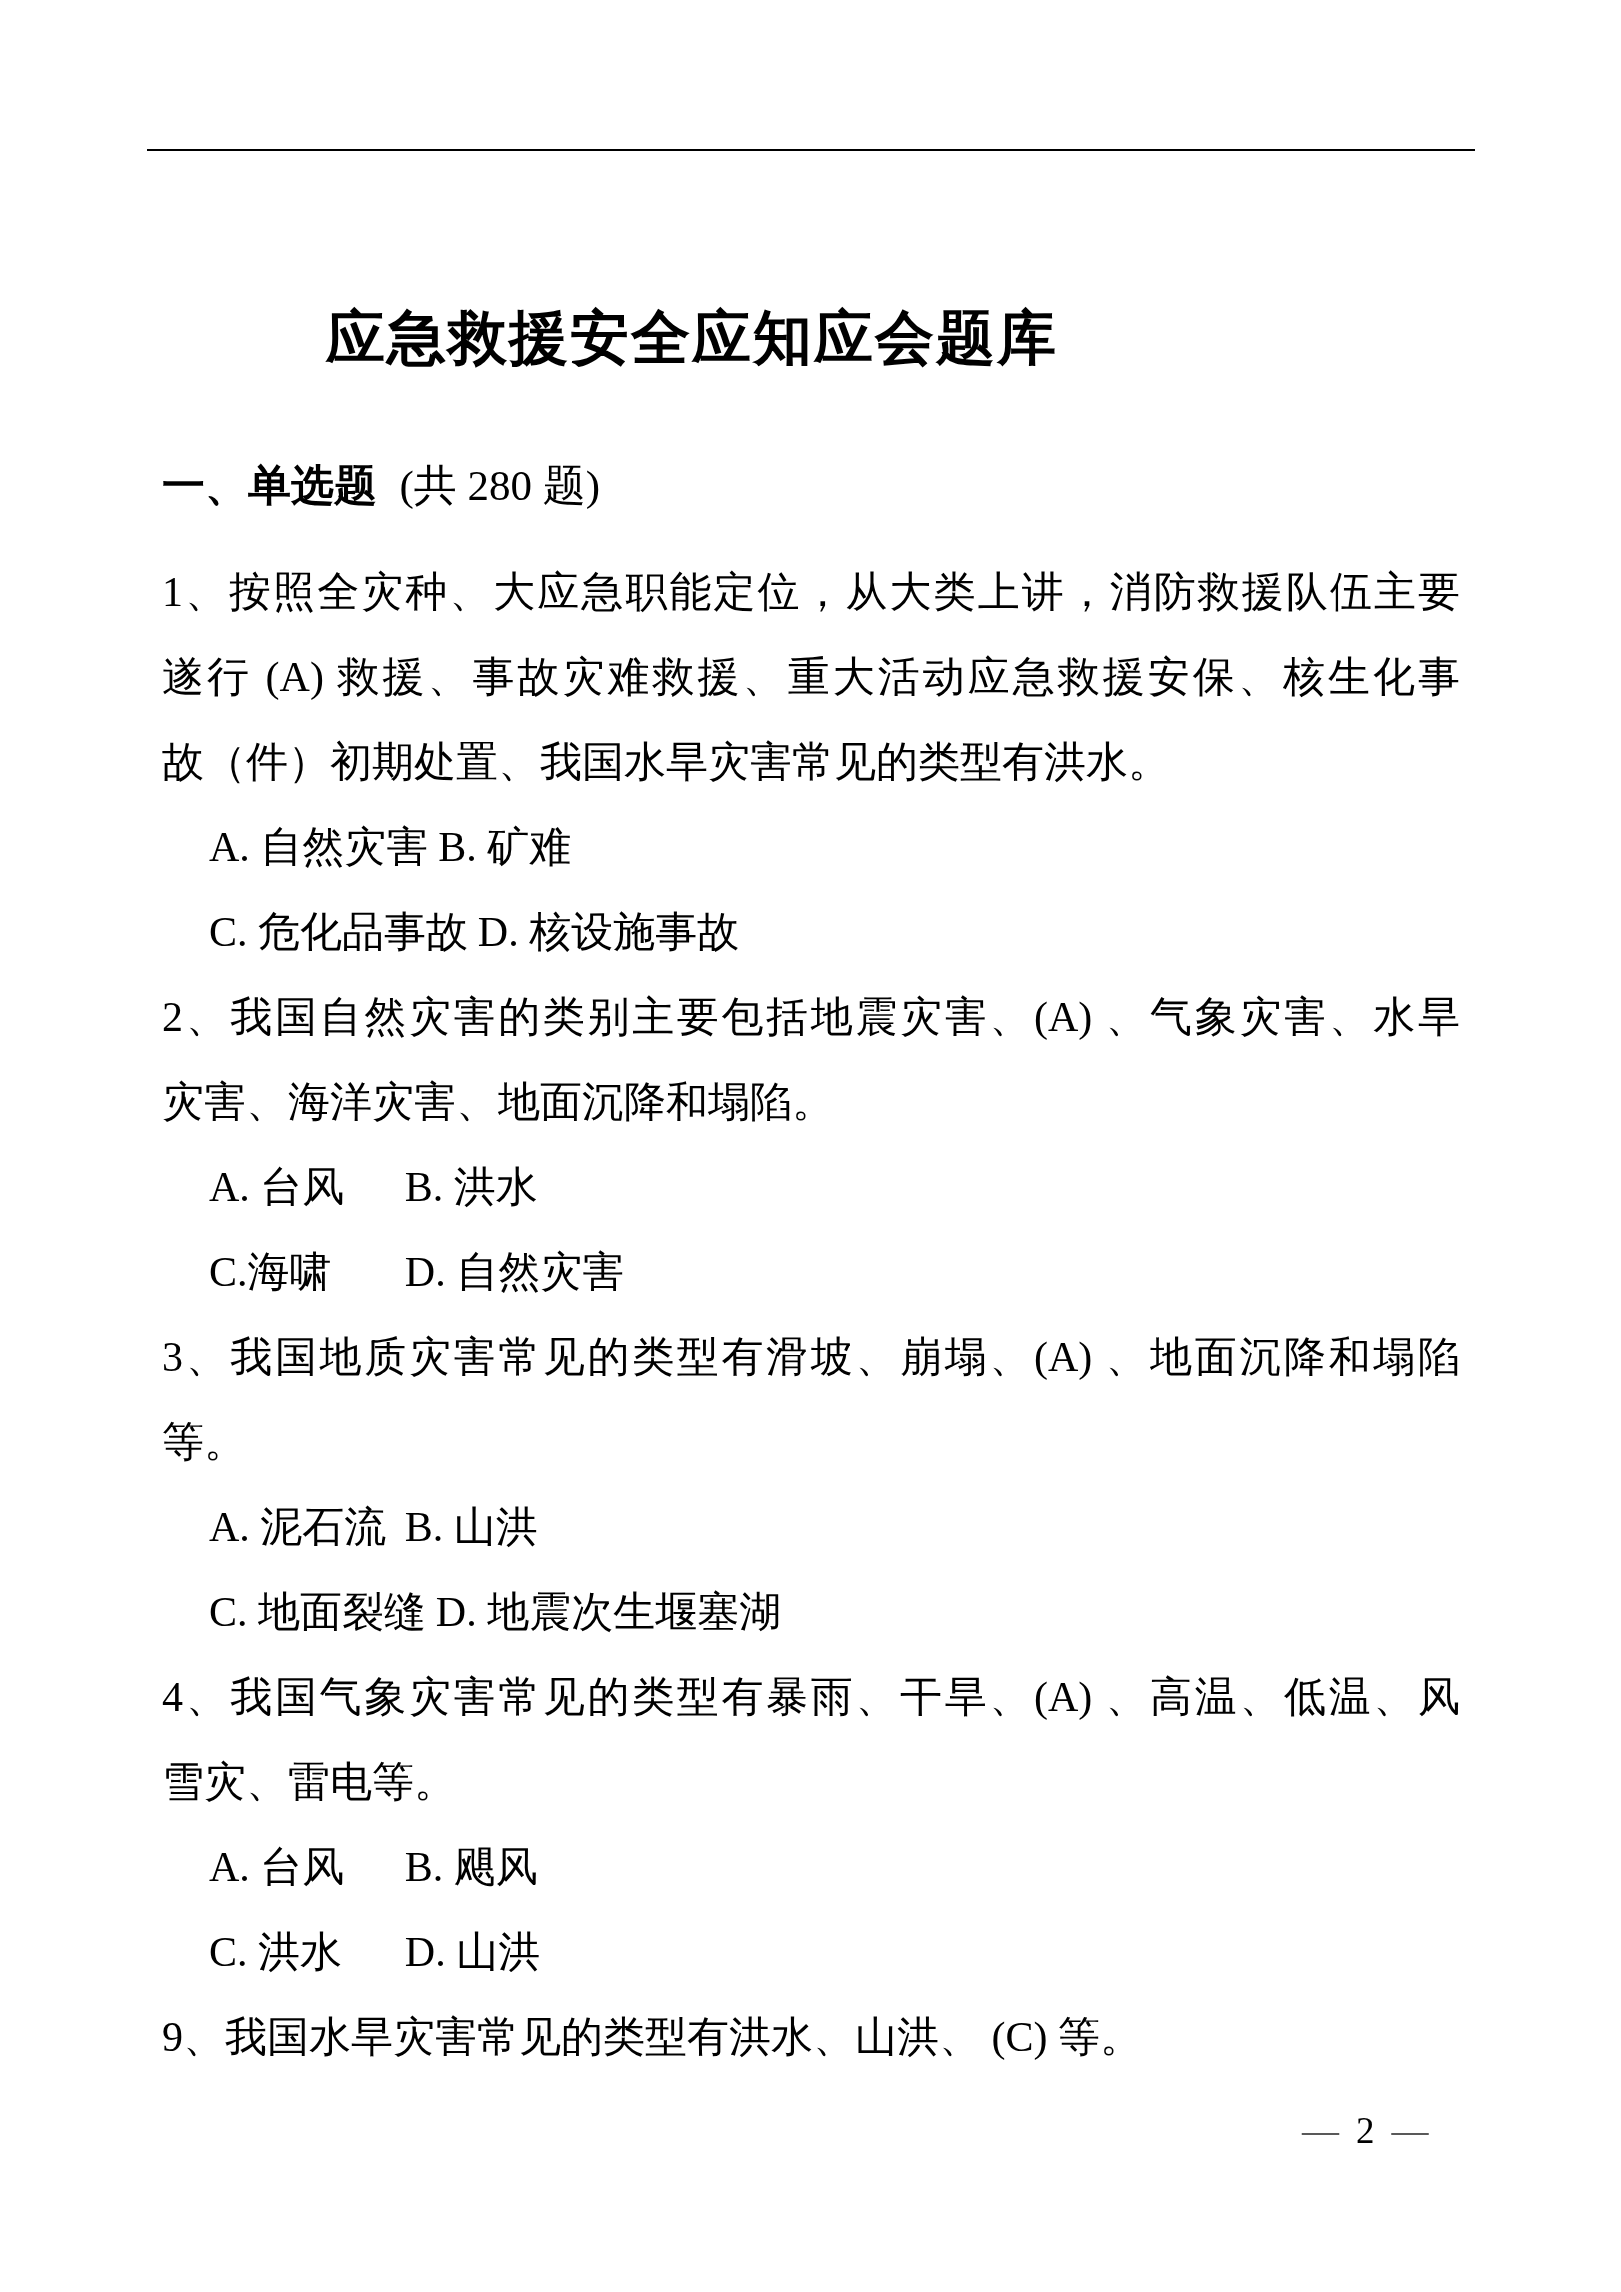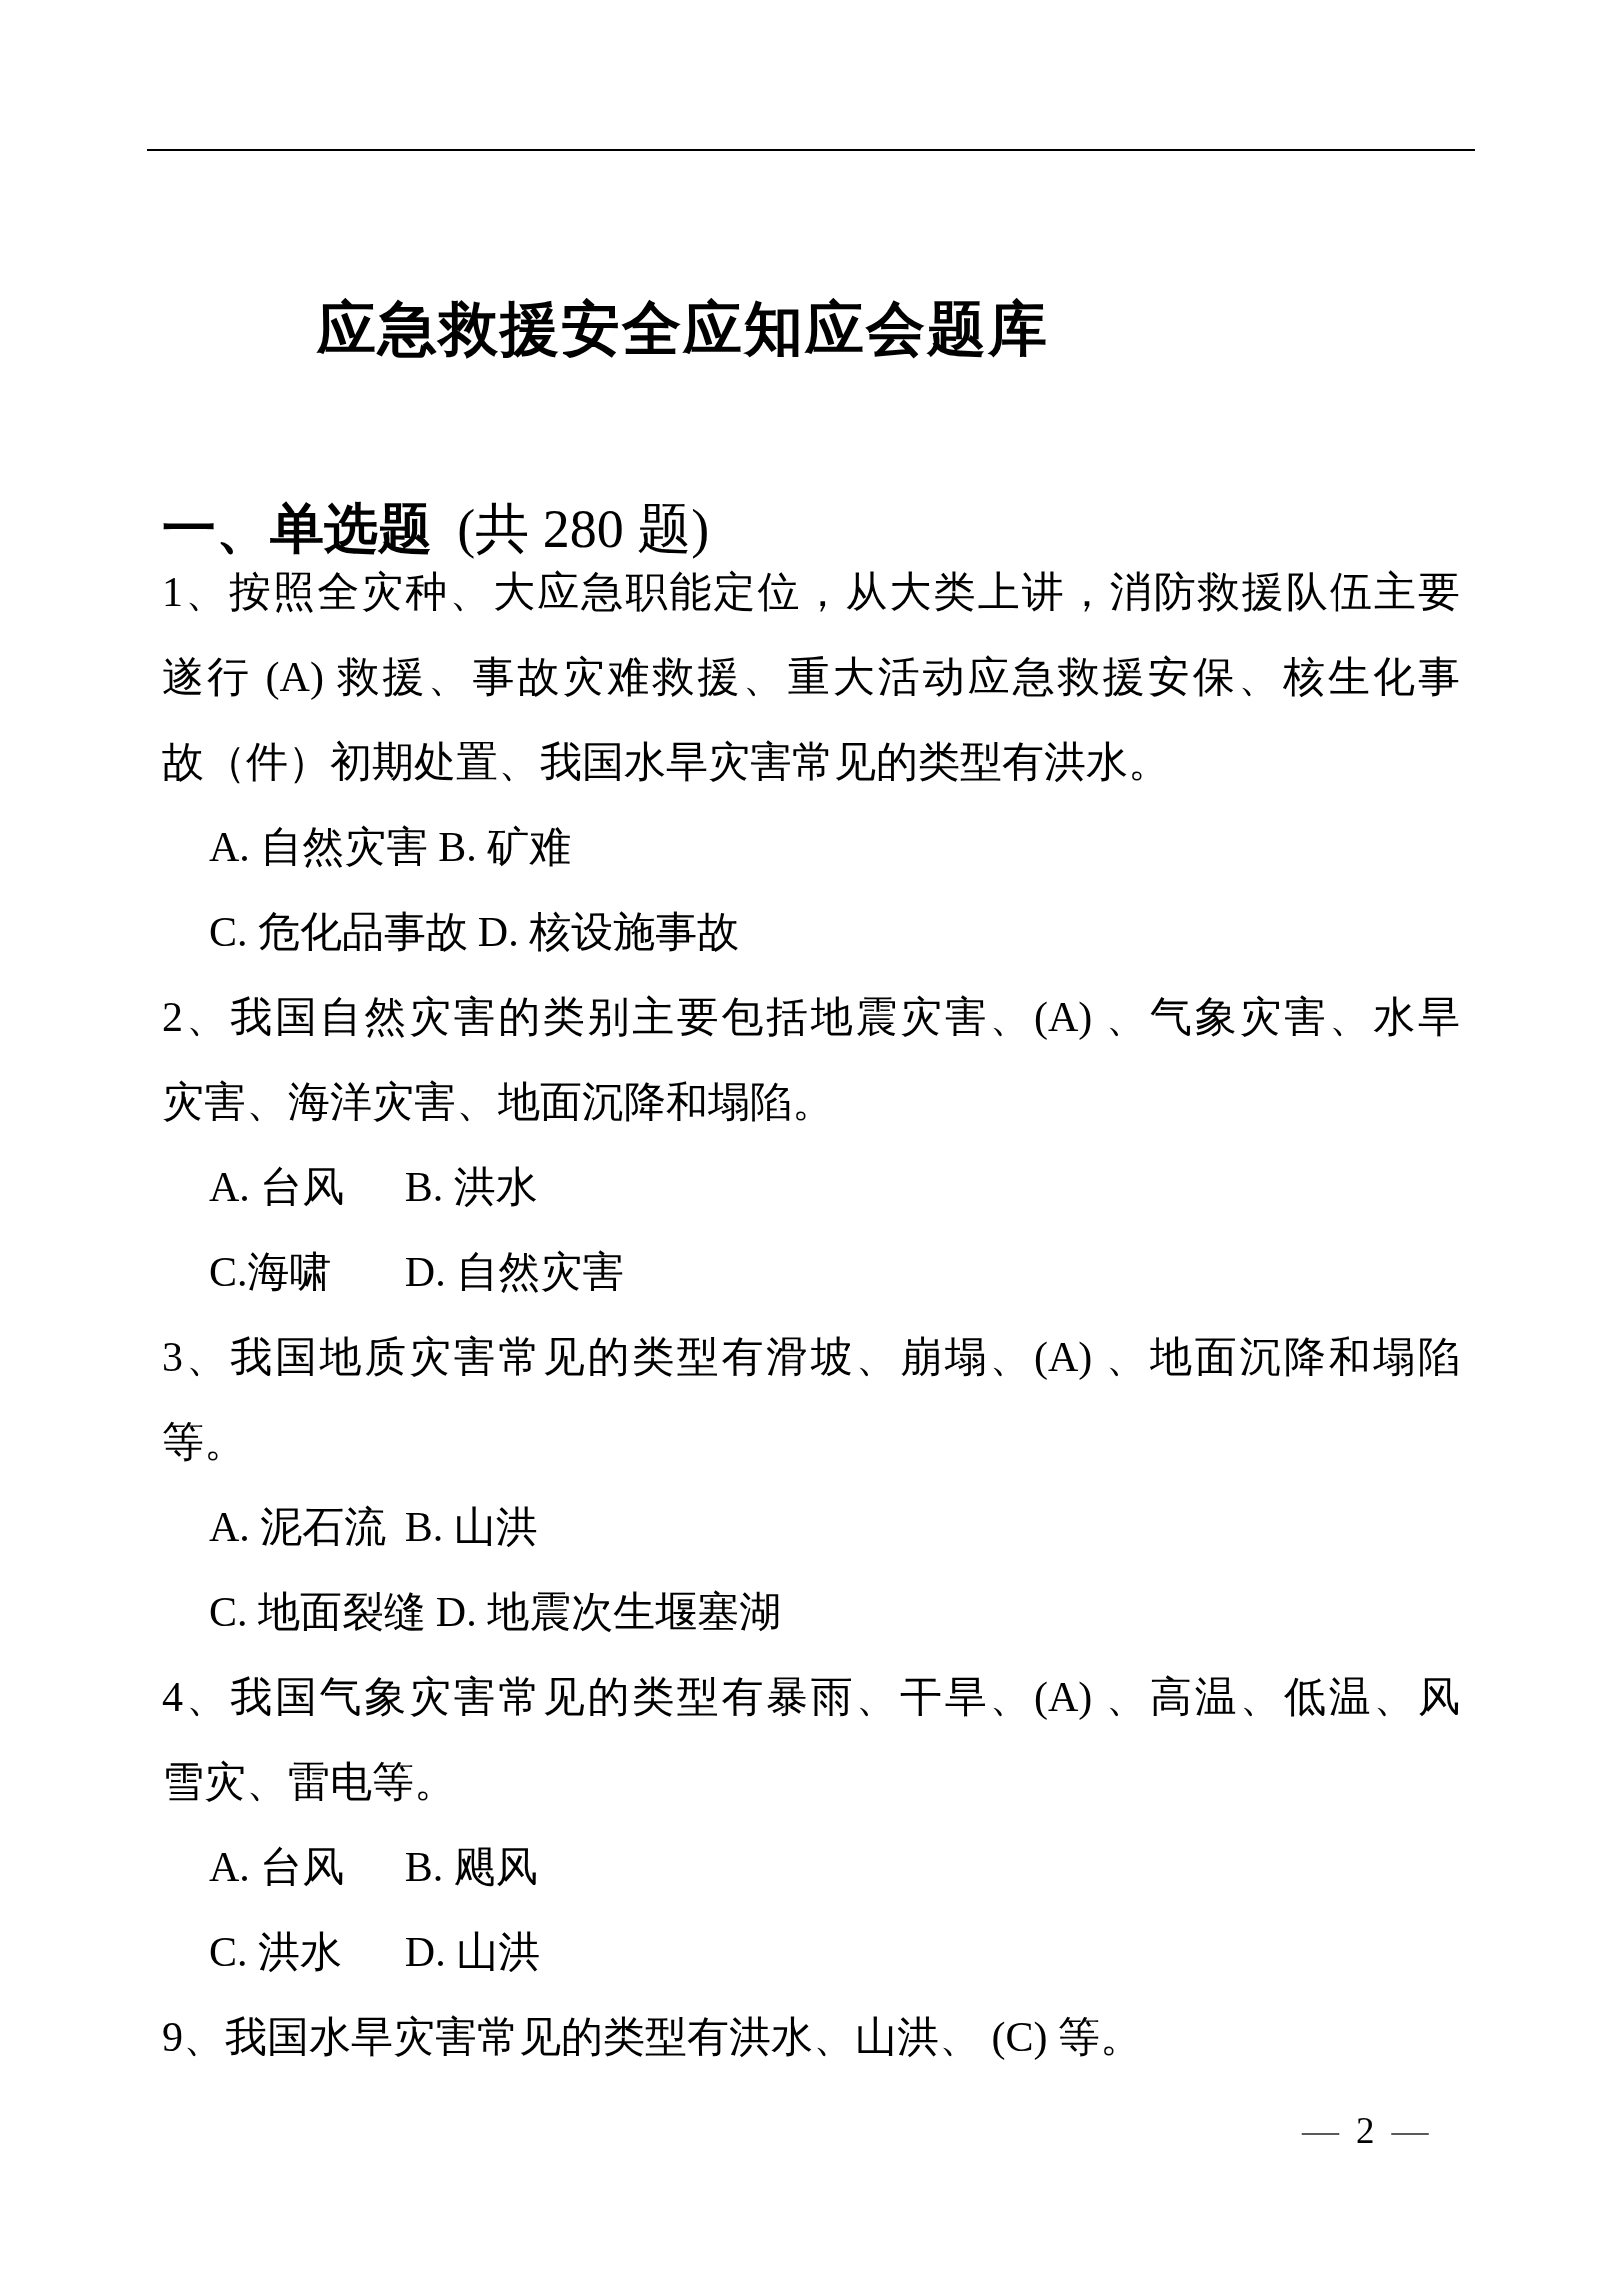--- a/index.html
+++ b/index.html
@@ -17,34 +17,34 @@
     left: 147px;
     top: 149px;
     width: 1328px;
     height: 0;
     border-top: 2.9px solid #000000;
   }
   .title {
     position: absolute;
     left: 309px;
     top: 290px;
-    margin: 8px;
+    margin: 17px;
     font-size: 59px;
     line-height: 63px;
     font-weight: 700;
     letter-spacing: 2px;
     white-space: nowrap;
     font-family: "Liberation Sans", sans-serif;
     text-align: center;
   }
   .heading {
     position: absolute;
     left: 162px;
-    top: 504px;
-    font-size: 54px;
+    top: 461px;
+    font-size: 43px;
     line-height: 49px;
     white-space: nowrap;
   }
   .heading .bold {
     font-weight: 700;
     font-family: "Liberation Sans", sans-serif;
   }
   .heading .count {
     margin-left: 11.8px;
     font-weight: 400;

